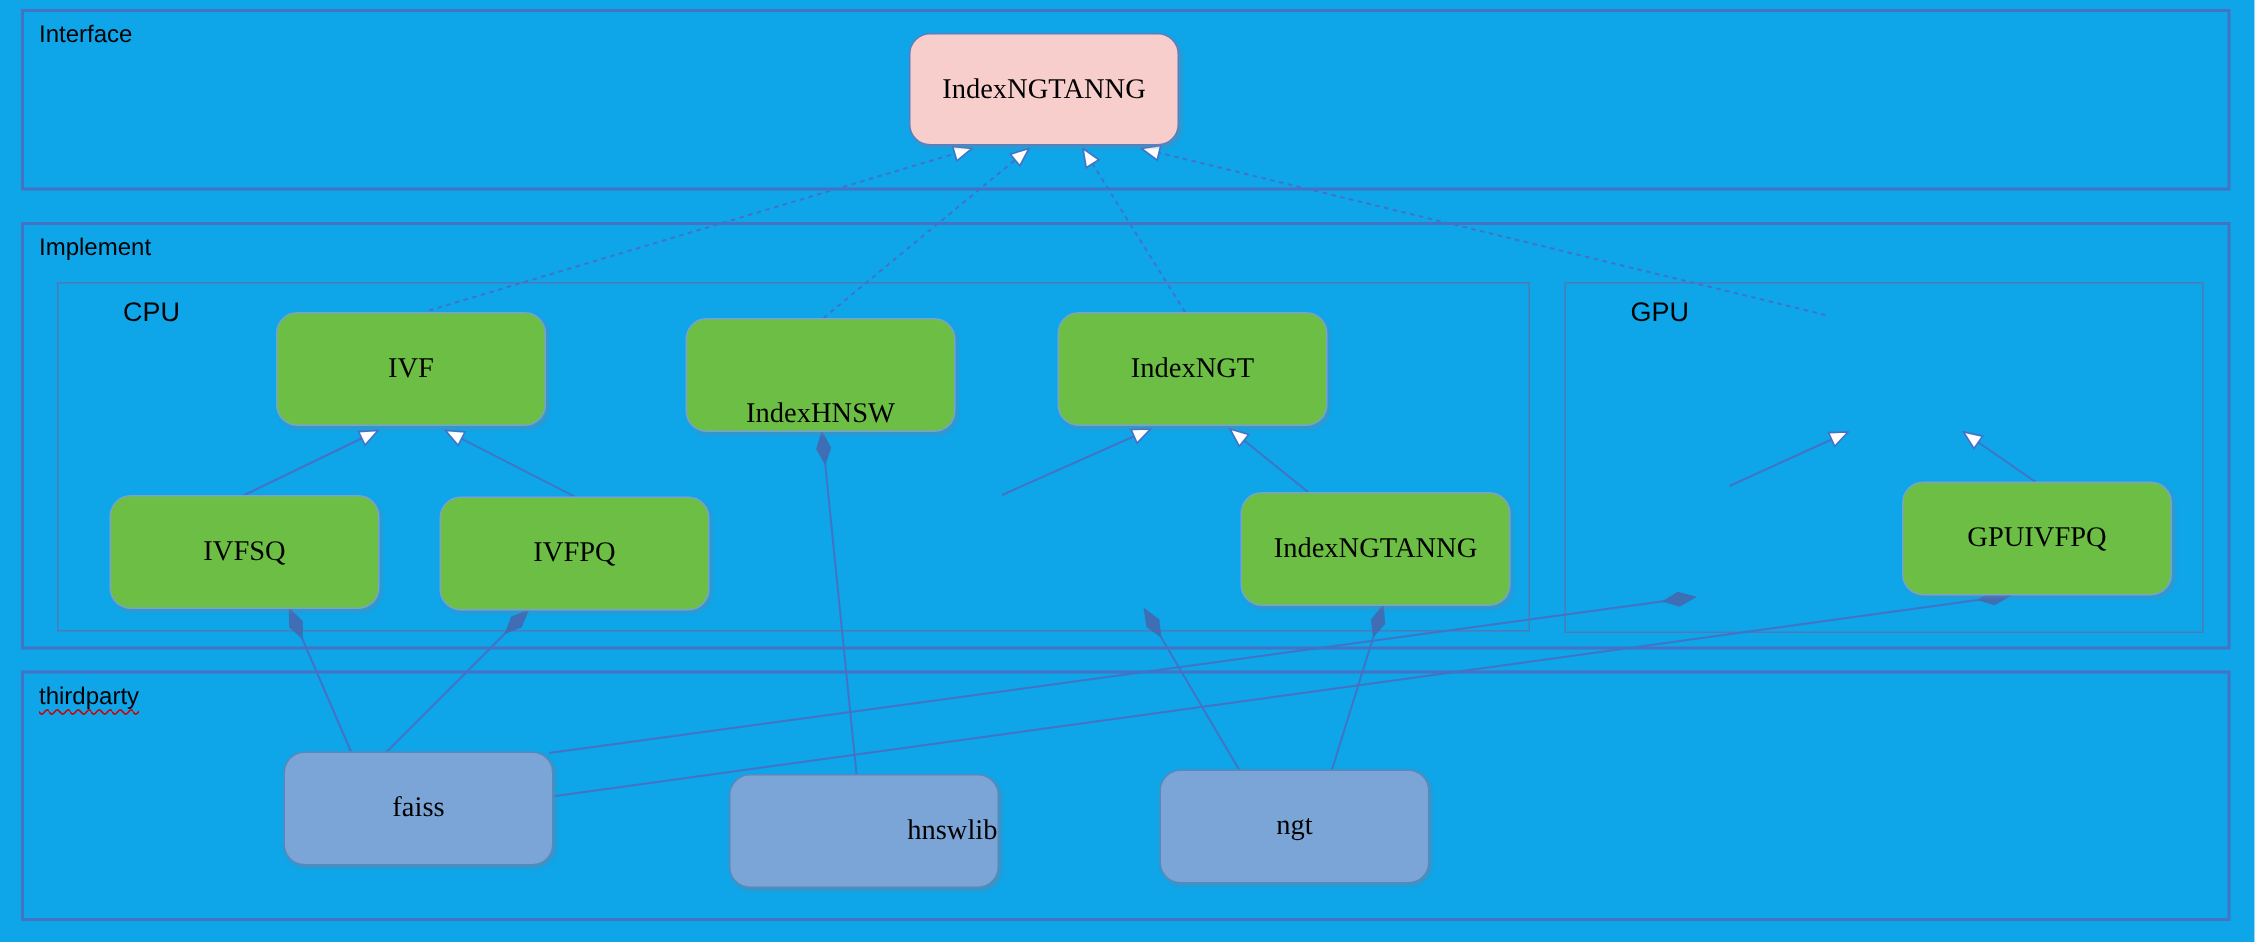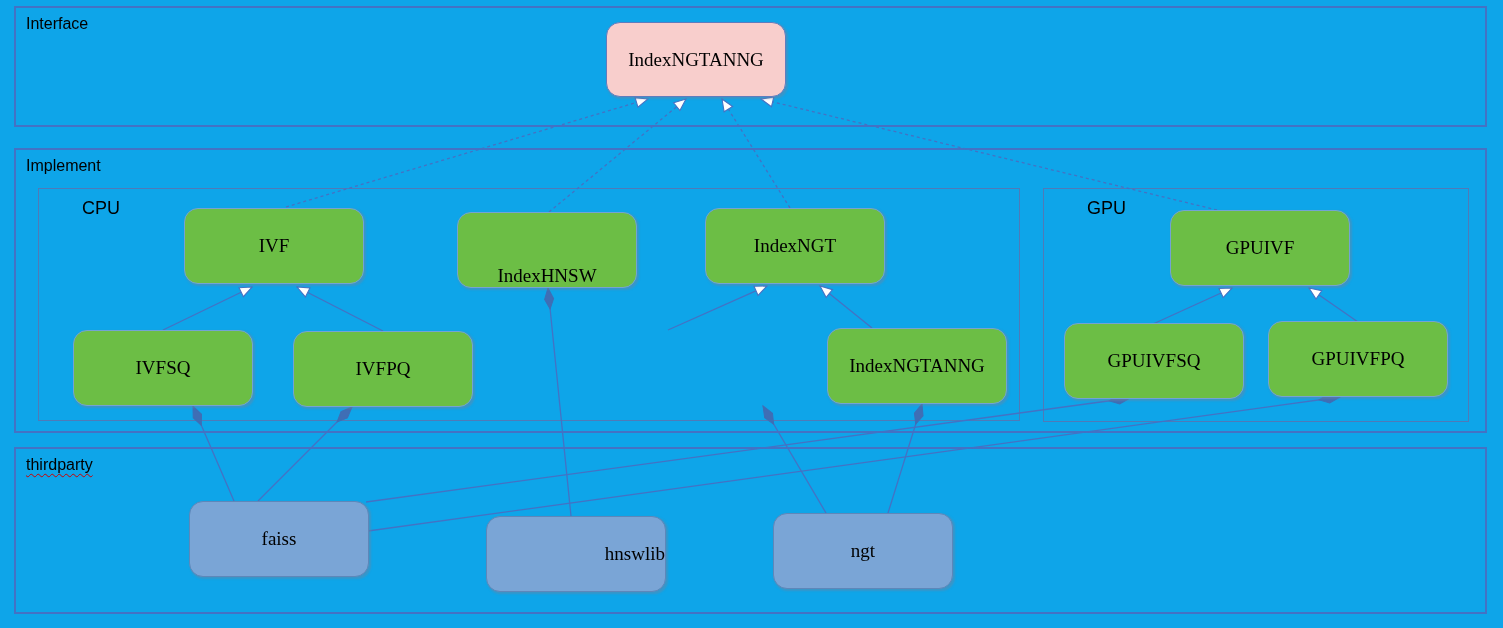--- a/index.html
+++ b/index.html
@@ -116,26 +116,20 @@
   <div class="node green" style="left:73px; top:330px;">
     <span>IVFSQ</span>
   </div>
   <div class="node green" style="left:293px; top:331px;">
     <span>IVFPQ</span>
   </div>
   <div class="node green" style="left:827px; top:328px;">
     <span>IndexNGTANNG</span>
   </div>
 
-  <div class="node green" style="left:1170px; top:210px;">
-    <span>GPUIVF</span>
-  </div>
-  <div class="node green" style="left:1064px; top:323px;">
-    <span>GPUIVFSQ</span>
-  </div>
   <div class="node green" style="left:1268px; top:321px;">
     <span>GPUIVFPQ</span>
   </div>
 
   <div class="node blue" style="left:189px; top:501px;">
     <span>faiss</span>
   </div>
   <div class="node blue" style="left:486px; top:516px;justify-content:flex-end;">
     <span>hnswlib</span>
   </div>

